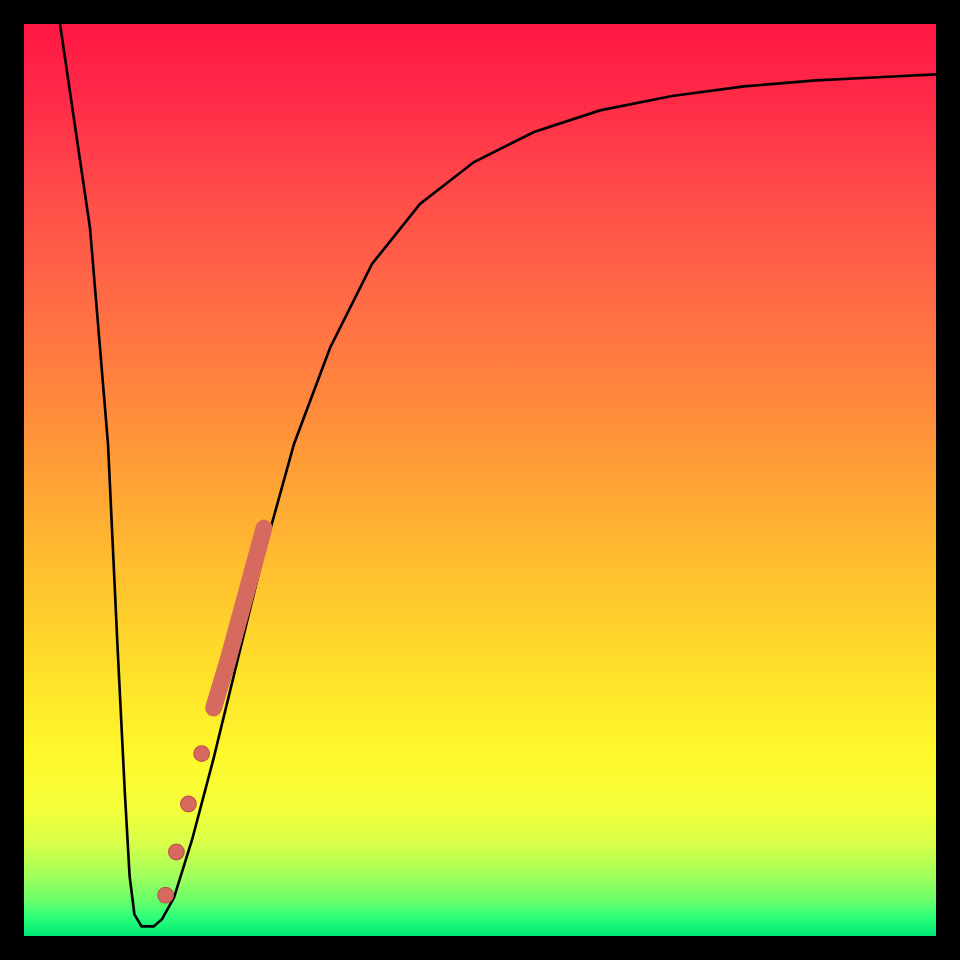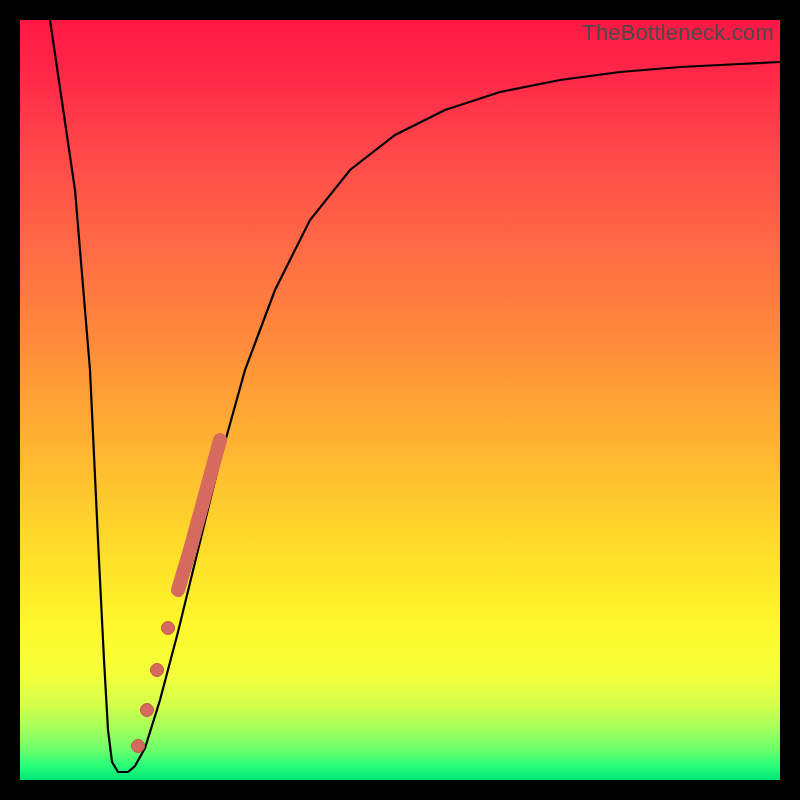--- a/index.html
+++ b/index.html
@@ -60,21 +60,20 @@
     width: 760px;
     height: 760px;
     overflow: visible;
   }
 </style>
 </head>
 <body>
 
 <div class="frame">
   <div class="plot">
-    <span class="watermark">TheBottleneck.com</span>
 
     <svg class="curve" viewBox="0 0 760 760" preserveAspectRatio="none">
 
       <path fill="none" stroke="#000" stroke-width="2.2" d="M 30 0
                L 55 170
                L 70 350
                L 78 520
                L 84 640
                L 88 710
                L 92 742

